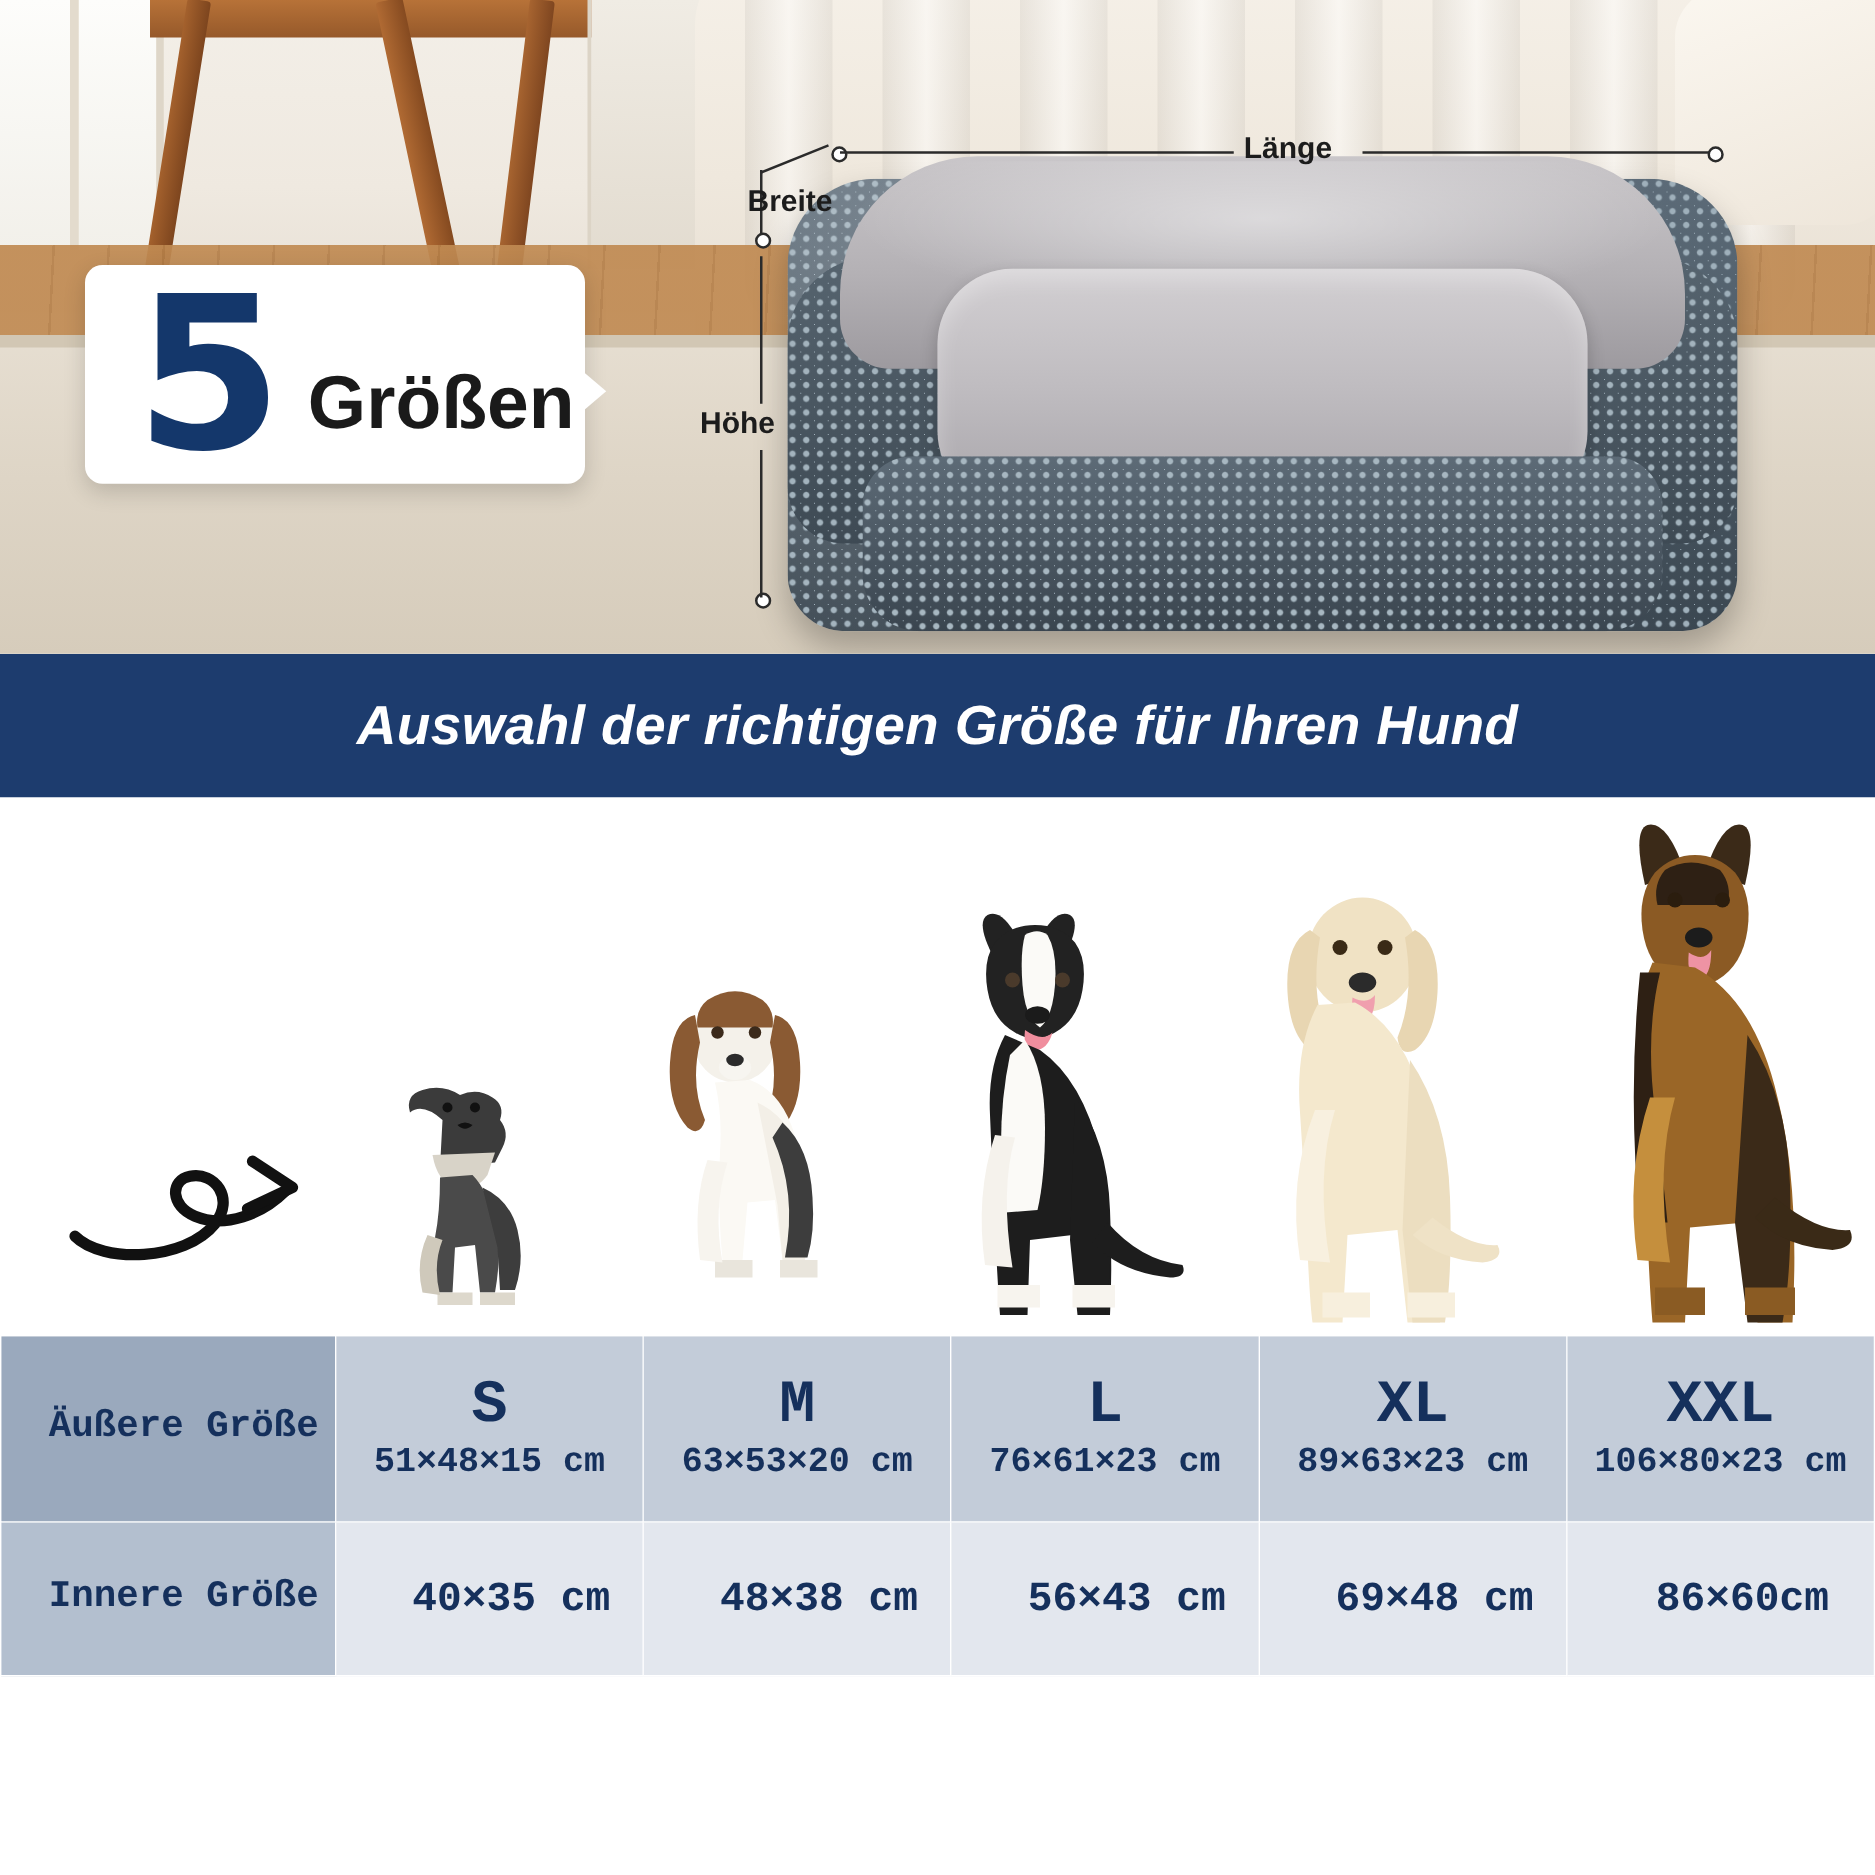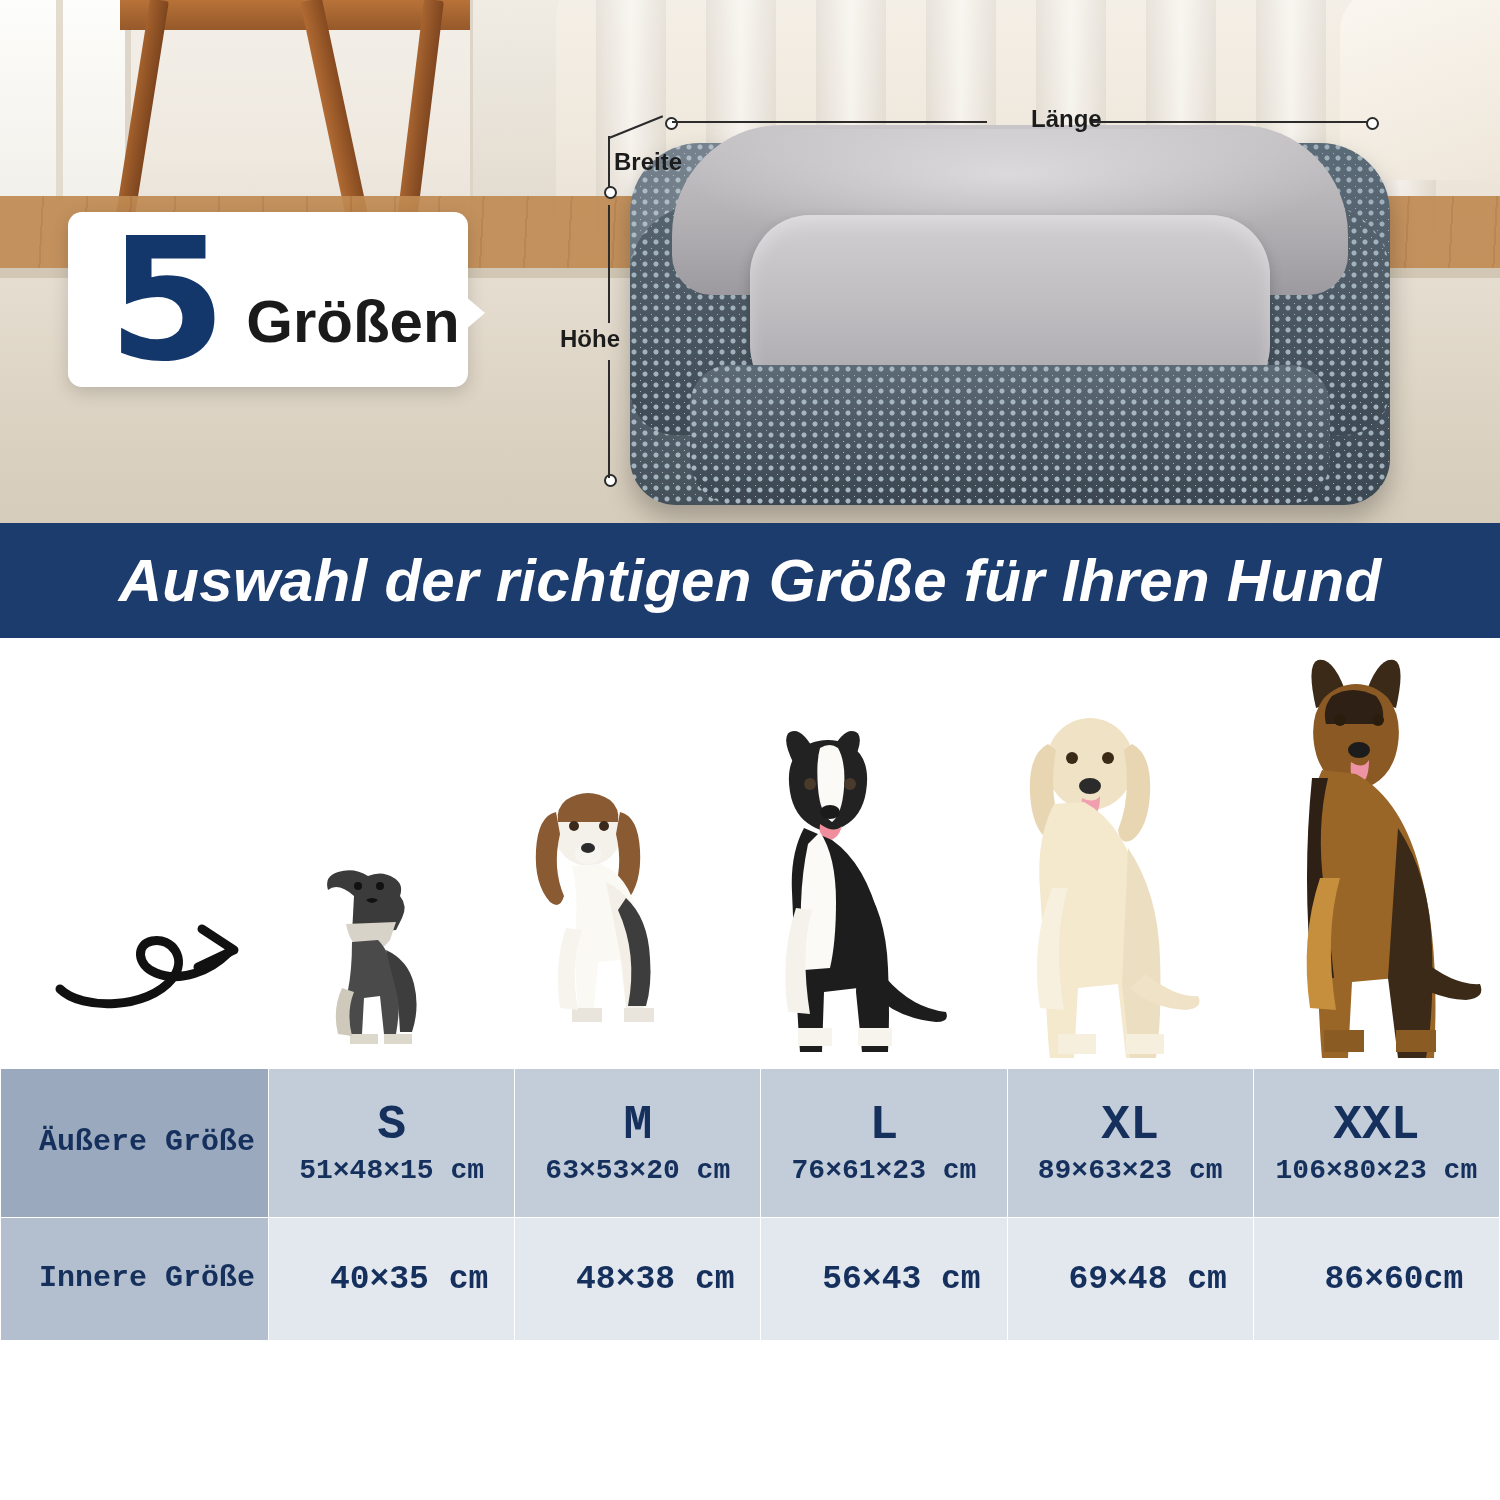--- a/index.html
+++ b/index.html
@@ -204,21 +204,21 @@
     width: 1500px;
     height: 115px;
     background: #1d3c6e;
     display: flex;
     align-items: center;
     justify-content: center;
   }
   .titlebar h1 {
     margin: 13px;
     color: #ffffff;
-    font-size: 60px;
+    font-size: 44px;
     font-weight: 700;
     font-style: italic;
     letter-spacing: .3px;
   }
 
   
   .dogrow {
     position: relative;
     width: 1500px;
     height: 430px;
@@ -326,26 +326,26 @@
     <div class="wallR"></div>
     <div class="rimback"></div>
     <div class="cushion"></div>
     <div class="front"></div>
   </div>
 
   <div class="meas-dot" style="left:665px; top:117px;"></div>
   <div class="meas-dot" style="left:1366px; top:117px;"></div>
   <div class="meas-line" style="left:672px; top:121px; width:315px; height:2px;"></div>
   <div class="meas-line" style="left:1090px; top:121px; width:278px; height:2px;"></div>
-  <div class="meas-label" style="left:1031px; top:105px;">Länge</div>
+  <div class="meas-label" style="left:995px; top:105px;">Länge</div>
 
   <div class="meas-dot" style="left:604px; top:186px;"></div>
   <div class="meas-line" style="left:608px; top:136px; width:2px; height:52px;"></div>
   <div class="meas-line" style="left:609px; top:137px; width:58px; height:2px; transform:rotate(-22deg); transform-origin:left center;"></div>
-  <div class="meas-label" style="left:614px; top:148px;">Breite</div>
+  <div class="meas-label" style="left:598px; top:148px;">Breite</div>
 
   <div class="meas-dot" style="left:604px; top:474px;"></div>
   <div class="meas-line" style="left:608px; top:205px; width:2px; height:118px;"></div>
   <div class="meas-line" style="left:608px; top:360px; width:2px; height:118px;"></div>
   <div class="meas-label" style="left:560px; top:325px;">Höhe</div>
 
   <div class="badge">
     <span class="num">5</span>
     <span class="word">Größen</span>
   </div>

